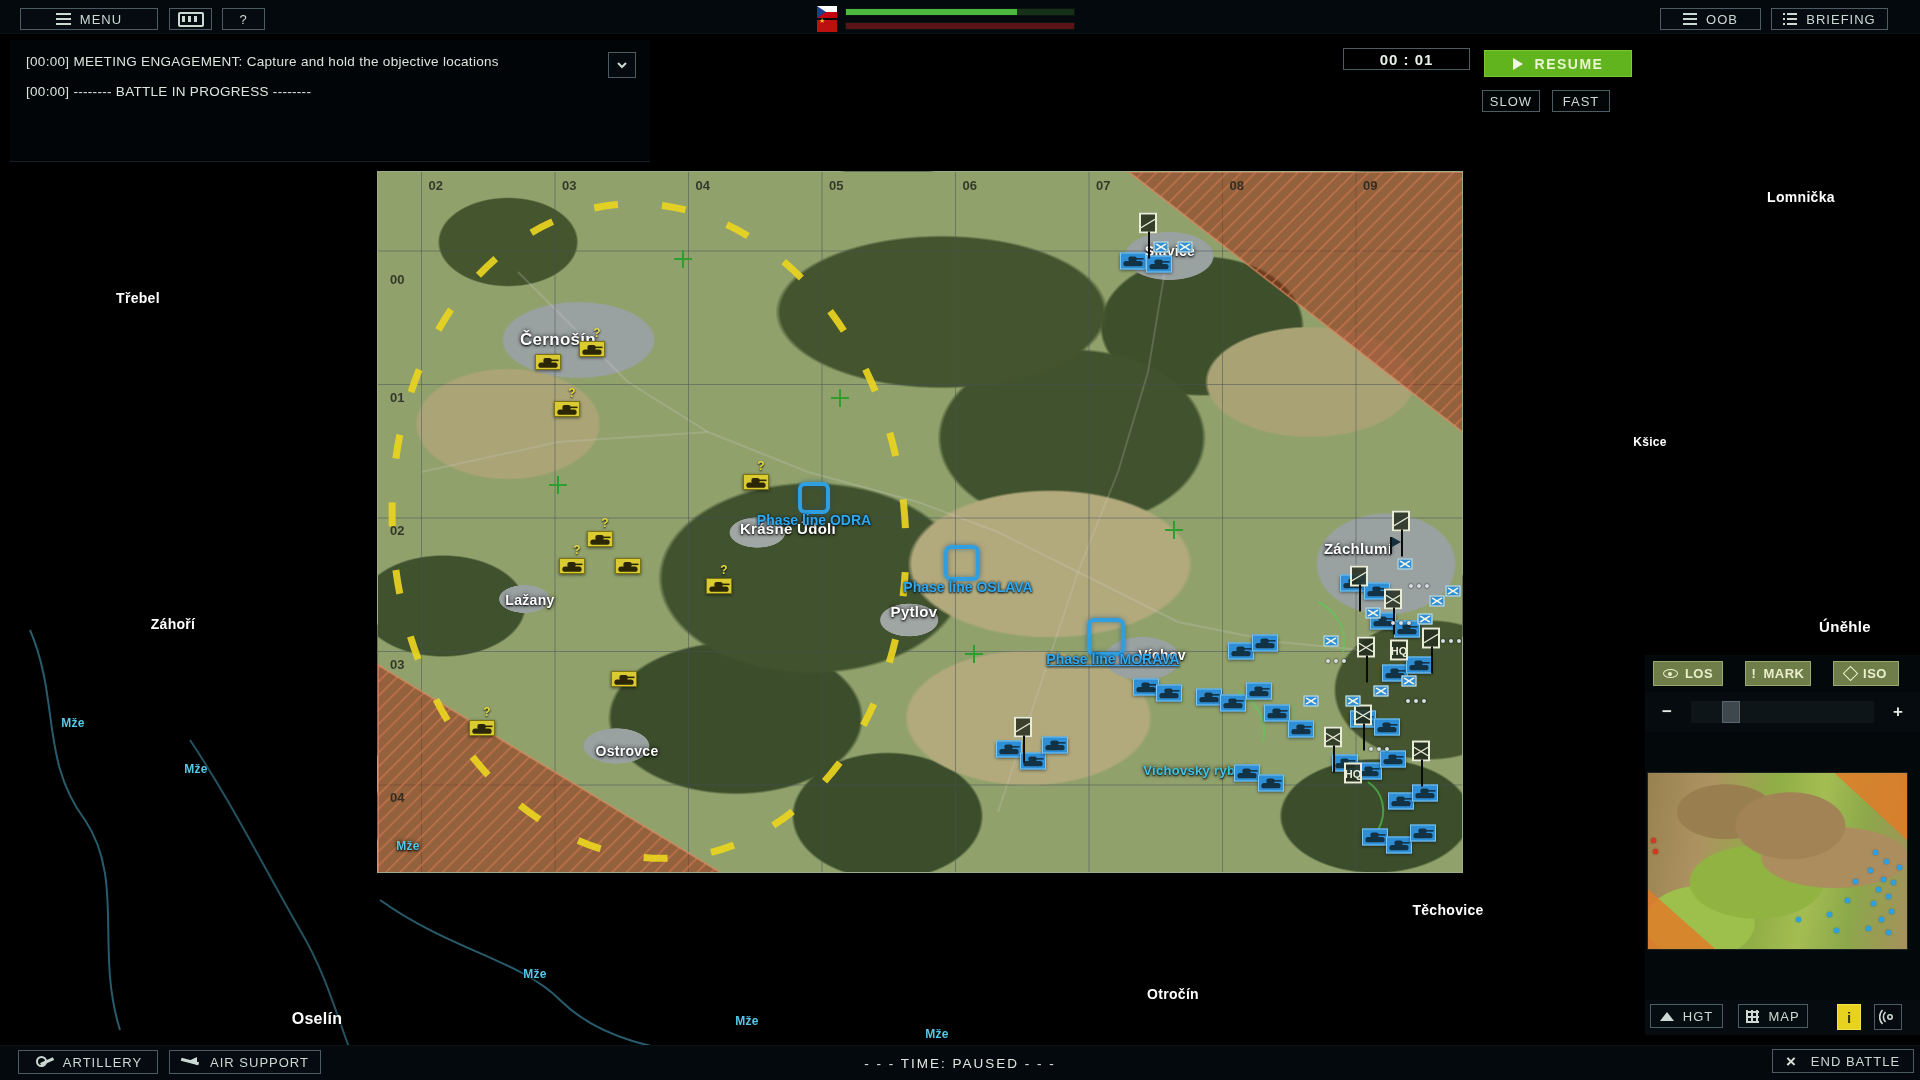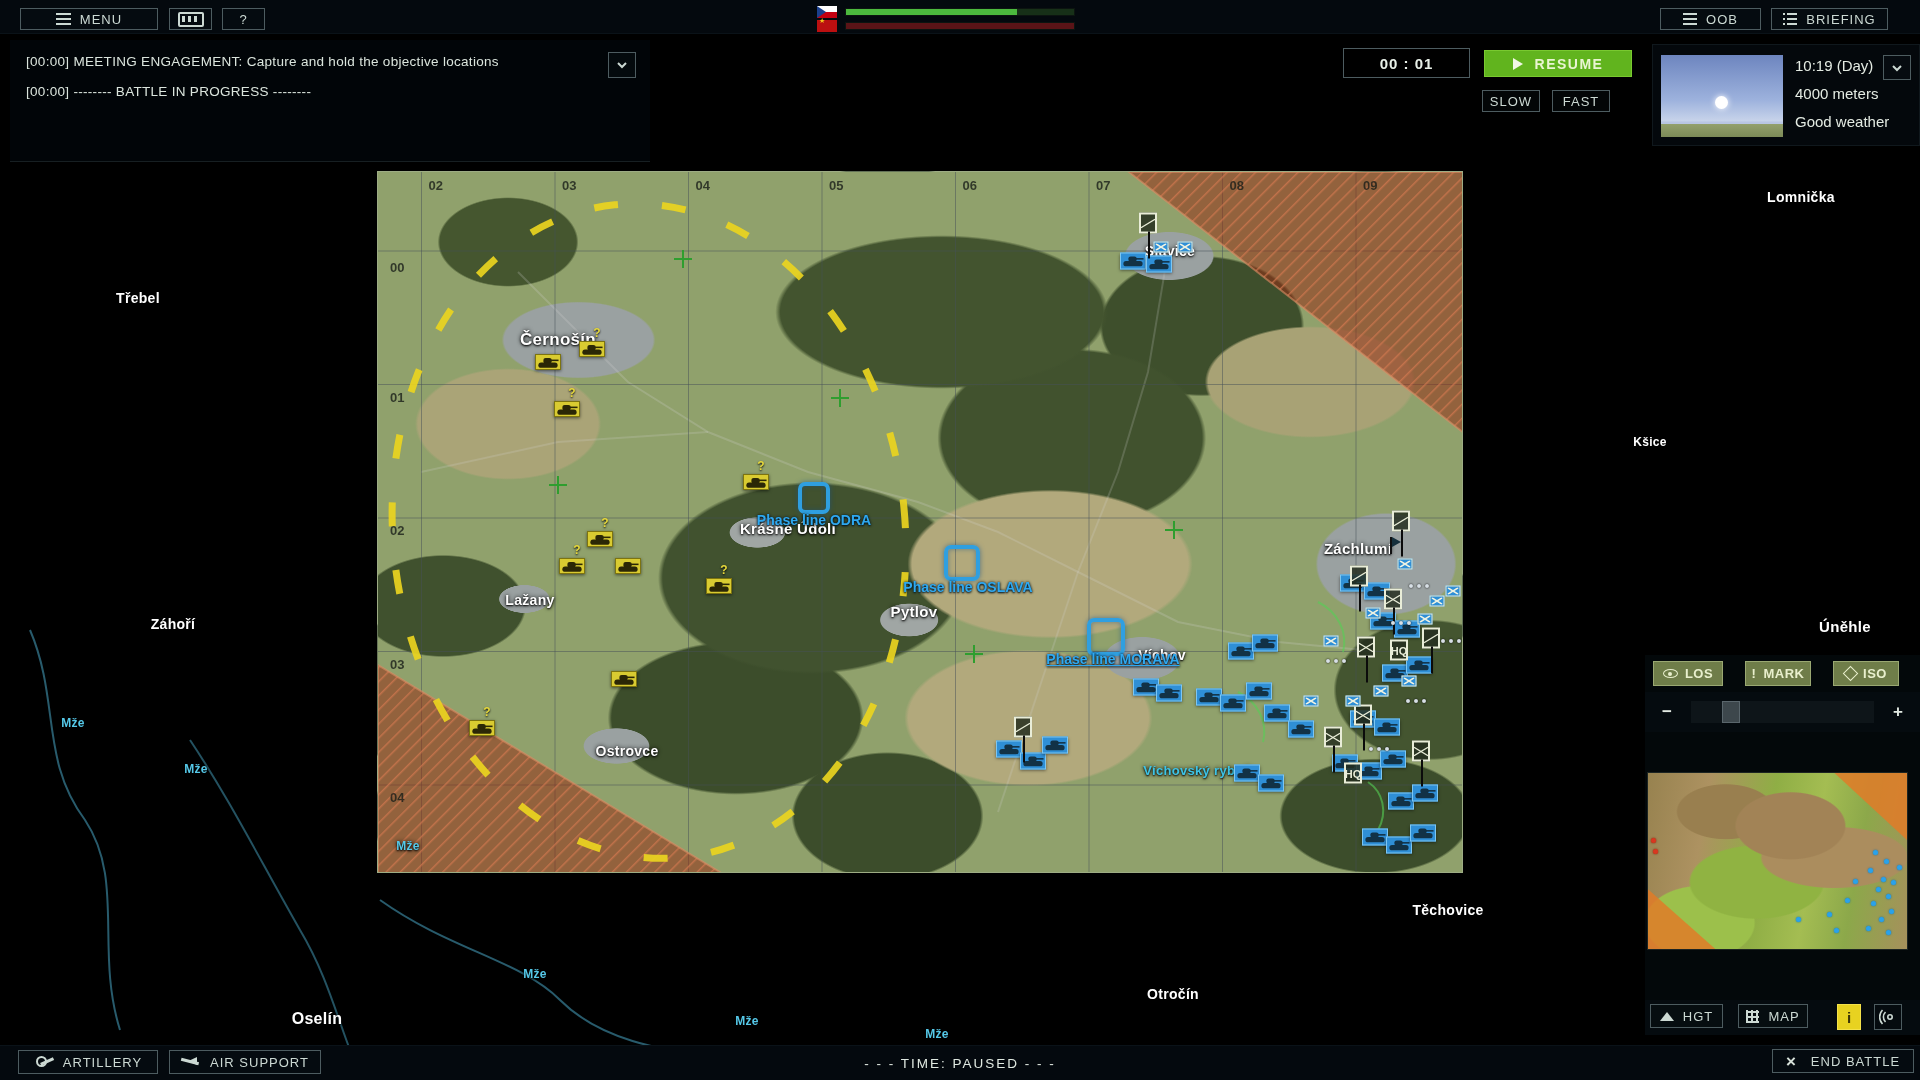--- a/index.html
+++ b/index.html
@@ -36,21 +36,21 @@
   .pbar .fill{height:100%;background:#4cb93e;}
   .pbar.enemy{background:#2c0d0f;}
   .pbar.enemy .fill{background:#5a1417;}
   
   #msglog{left:10px;top:40px;width:640px;height:122px;background:rgba(2,7,11,.72);
     border-bottom:1px solid rgba(90,110,110,.25);}
   .msg{position:absolute;left:16px;font-size:13.5px;color:#dbe5dd;letter-spacing:.3px;white-space:nowrap;}
   #msg-expand{right:14px;top:12px;width:28px;height:26px;position:absolute;border:1px solid #4d5c60;
     display:flex;align-items:center;justify-content:center;background:rgba(10,18,22,.4);}
   
-  #timerbox{left:1343px;top:48px;width:127px;height:30px;border:1px solid #4d5c60;background:rgba(0,0,0,.55);
+  #timerbox{left:1343px;top:48px;width:127px;height:22px;border:1px solid #4d5c60;background:rgba(0,0,0,.55);
     display:flex;align-items:center;justify-content:center;font-size:15px;font-weight:700;color:#e8f0e8;letter-spacing:1px;}
   #resume{left:1484px;top:50px;width:148px;height:27px;background:#61b41e;border:1px solid #79c930;
     display:flex;align-items:center;justify-content:center;gap:12px;font-size:14px;font-weight:700;color:#e9f5d2;letter-spacing:1.5px;}
   .play-tri{width:0;height:0;border-top:6px solid transparent;border-bottom:6px solid transparent;border-left:10px solid #f2f8e6;}
   #slow{left:1482px;top:90px;width:58px;height:22px;}
   #fast{left:1552px;top:90px;width:58px;height:22px;}
   
   #weather{left:1652px;top:44px;width:268px;height:102px;background:rgba(4,9,13,.9);border:1px solid #10181d;}
   #sky{left:8px;top:10px;width:122px;height:82px;position:absolute;
     background:linear-gradient(#6d85bf,#9db2dd 55%,#c7d3ea 80%,#b9c6e2 82%);}
@@ -232,21 +232,21 @@
     </svg>
     <div id="map-items" class="abs" style="left:0;top:0;width:100%;height:100%;">
         <div class="grid-label" style="left: 50.5px; top: 6px;">02</div>
         <div class="grid-label" style="left: 184px; top: 6px;">03</div>
         <div class="grid-label" style="left: 317.5px; top: 6px;">04</div>
         <div class="grid-label" style="left: 451px; top: 6px;">05</div>
         <div class="grid-label" style="left: 584.5px; top: 6px;">06</div>
         <div class="grid-label" style="left: 718px; top: 6px;">07</div>
         <div class="grid-label" style="left: 851.5px; top: 6px;">08</div>
         <div class="grid-label" style="left: 985px; top: 6px;">09</div>
-        <div class="grid-label" style="left: 12px; top: 88px;">00</div>
+        <div class="grid-label" style="left: 12px; top: 100px;">00</div>
         <div class="grid-label" style="left: 12px; top: 217.5px;">01</div>
         <div class="grid-label" style="left: 12px; top: 351px;">02</div>
         <div class="grid-label" style="left: 12px; top: 484.5px;">03</div>
         <div class="grid-label" style="left: 12px; top: 618px;">04</div>
         <div class="mlabel" style="font-size: 17px; left: 180px; top: 168px;">Černošín</div>
         <div class="mlabel" style="font-size: 14px; left: 792px; top: 79px;">Slavice</div>
         <div class="mlabel" style="font-size: 14px; left: 152px; top: 428px;">Lažany</div>
         <div class="mlabel" style="font-size: 15px; left: 410px; top: 356px;">Krásné Údolí</div>
         <div class="mlabel" style="font-size: 15px; left: 536px; top: 439px;">Pytlov</div>
         <div class="mlabel" style="font-size: 14px; left: 784px; top: 483px;">Víchov</div>
@@ -810,34 +810,20 @@
     <span class="play-tri"></span>
     <span>RESUME</span>
   </div>
   <div id="slow" class="btn">
     <span>SLOW</span>
   </div>
   <div id="fast" class="btn">
     <span>FAST</span>
   </div>
 
-  <div id="weather" class="abs">
-    <div id="sky">
-      <div class="sun"></div>
-      <div class="ground"></div>
-    </div>
-    <div class="wtxt" style="top:12px;">10:19 (Day)</div>
-    <div class="wtxt" style="top:40px;">4000 meters</div>
-    <div class="wtxt" style="top:68px;">Good weather</div>
-    <div id="weather-expand">
-      <svg class="chev" viewBox="0 0 12 12">
-          <polyline points="2,4 6,8 10,4" fill="none" stroke="#ccd9d3" stroke-width="2"></polyline>
-        </svg>
-    </div>
-  </div>
 
   <div id="sidepanel" class="abs">
     <div class="olive" style="left:8px;top:6px;width:70px;">
       <span class="eye"></span>
       <span>LOS</span>
     </div>
     <div class="olive" style="left:100px;top:6px;width:66px;">
       <b>!</b>
       <span>MARK</span>
     </div>

